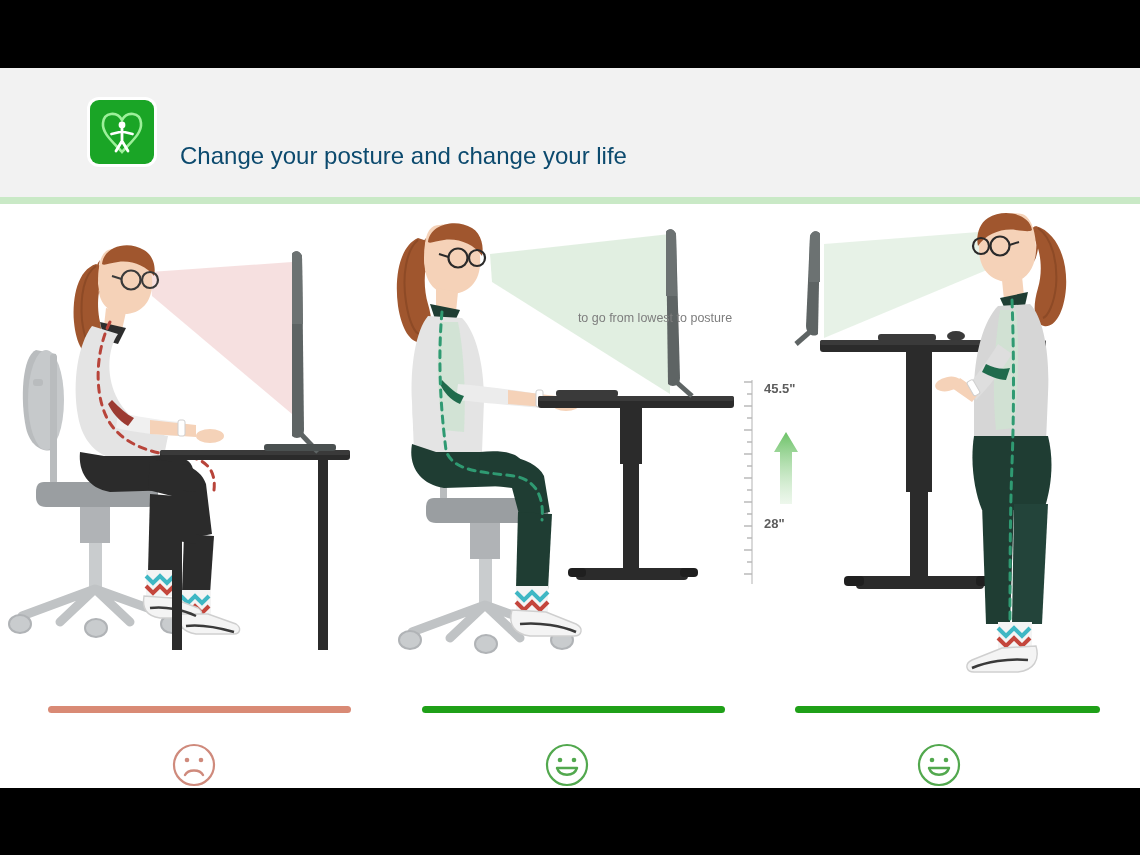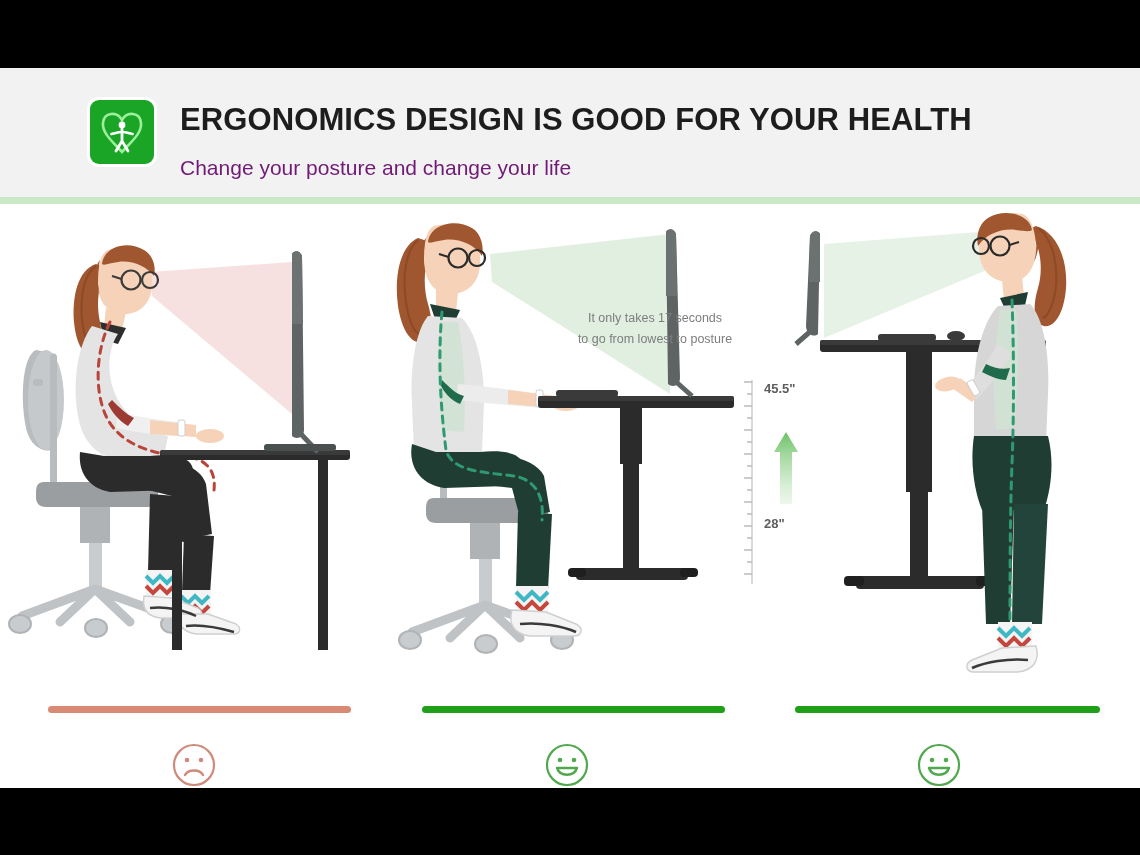--- a/index.html
+++ b/index.html
@@ -18,21 +18,21 @@
   
   #header{position:absolute;left:0;top:0;width:1140px;height:129px;background:#f2f2f2;}
   #header-divider{position:absolute;left:0;top:129px;width:1140px;height:7px;background:#c9e9c6;}
 
   #logo{position:absolute;left:90px;top:32px;width:64px;height:64px;background:#1aa526;
         border-radius:9px;box-shadow:0 0 0 3px #ffffff,0 1px 3px rgba(0,0,0,.25);}
   #logo svg{display:block;}
 
   #title{position:absolute;left:180px;top:34px;font-size:31px;font-weight:bold;color:#1d1d1d;
          letter-spacing:.1px;white-space:nowrap;font-family:"Liberation Sans",sans-serif;}
-  #subtitle{position:absolute;left:180px;top:88px;font-size:21px;color:#701a75;white-space:nowrap;}
+  #subtitle{position:absolute;left:180px;top:74px;font-size:24px;color:#0c4a6e;white-space:nowrap;}
 
   
   .panel{position:absolute;top:136px;height:584px;}
   #panel-1{left:0;width:390px;}
   #panel-2{left:380px;width:380px;}
   #panel-3{left:760px;width:380px;}
 
   .scene{position:absolute;left:0;top:0;width:100%;height:100%;}
   .scene svg{position:absolute;left:0;top:0;}
 
@@ -67,21 +67,20 @@
   <div id="canvas">
 
     <div id="header">
       <div id="logo">
         <svg width="64" height="64" viewBox="0 0 64 64">
           <path d="M32 20 C27 11,14 12,13 23 C12 33,22 41,32 52 C42 41,52 33,51 23 C50 12,37 11,32 20 Z" fill="none" stroke="#9df09a" stroke-width="2.6"></path>
           <circle cx="32" cy="25" r="3.4" fill="#ffffff"></circle>
           <path d="M32 29 L32 41 M32 31.5 L21.5 34 M32 31.5 L42.5 34 M32 41 L26 51 M32 41 L38 51" stroke="#ffffff" stroke-width="2.8" stroke-linecap="round" fill="none"></path>
         </svg>
       </div>
-      <div id="title">ERGONOMICS DESIGN IS GOOD FOR YOUR HEALTH</div>
       <div id="subtitle">Change your posture and change your life</div>
     </div>
     <div id="header-divider"></div>
 
     <div class="panel" id="panel-1">
       <div class="scene">
         <svg width="390" height="584" viewBox="0 0 390 584">
 
           <polygon points="150,68 292,58 292,210 152,92" fill="#f6dede" opacity=".95"></polygon>
 
@@ -385,21 +384,20 @@
           </defs>
           <path d="M786,228 L798,248 L792,248 L792,300 L780,300 L780,248 L774,248 Z" fill="url(#arrGrad)"></path>
         </g>
       </svg>
     </div>
 
     <div id="ruler-top-label">45.5"</div>
     <div id="ruler-bottom-label">28"</div>
 
     <div id="lift-note">
-      <div>It only takes 17 seconds</div>
       <div>to go from lowest to posture</div>
     </div>
 
     <div class="verdict-bar" id="bar-1"></div>
     <div class="verdict-bar" id="bar-2"></div>
     <div class="verdict-bar" id="bar-3"></div>
 
     <div class="face" id="face-1">
       <svg width="48" height="48" viewBox="0 0 48 48">
         <circle cx="24" cy="24" r="20" fill="none" stroke="#cf8a7c" stroke-width="2.2"></circle>

